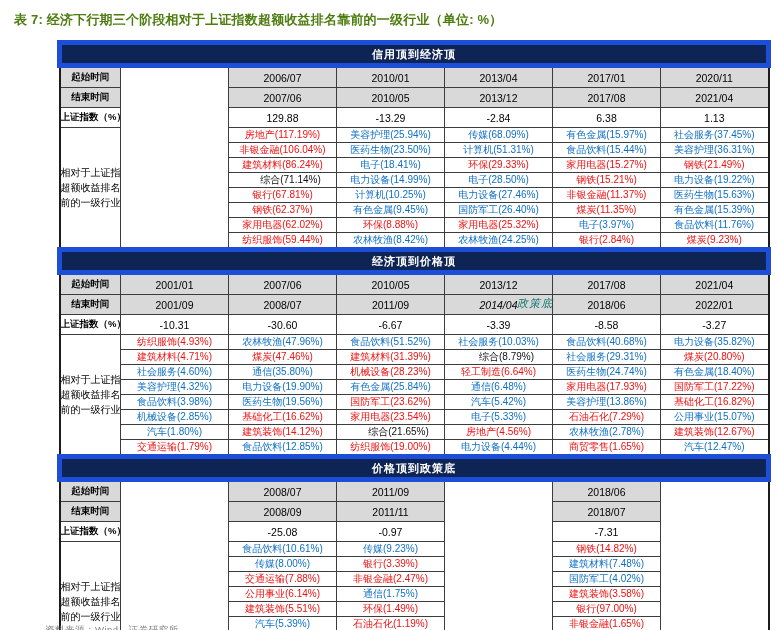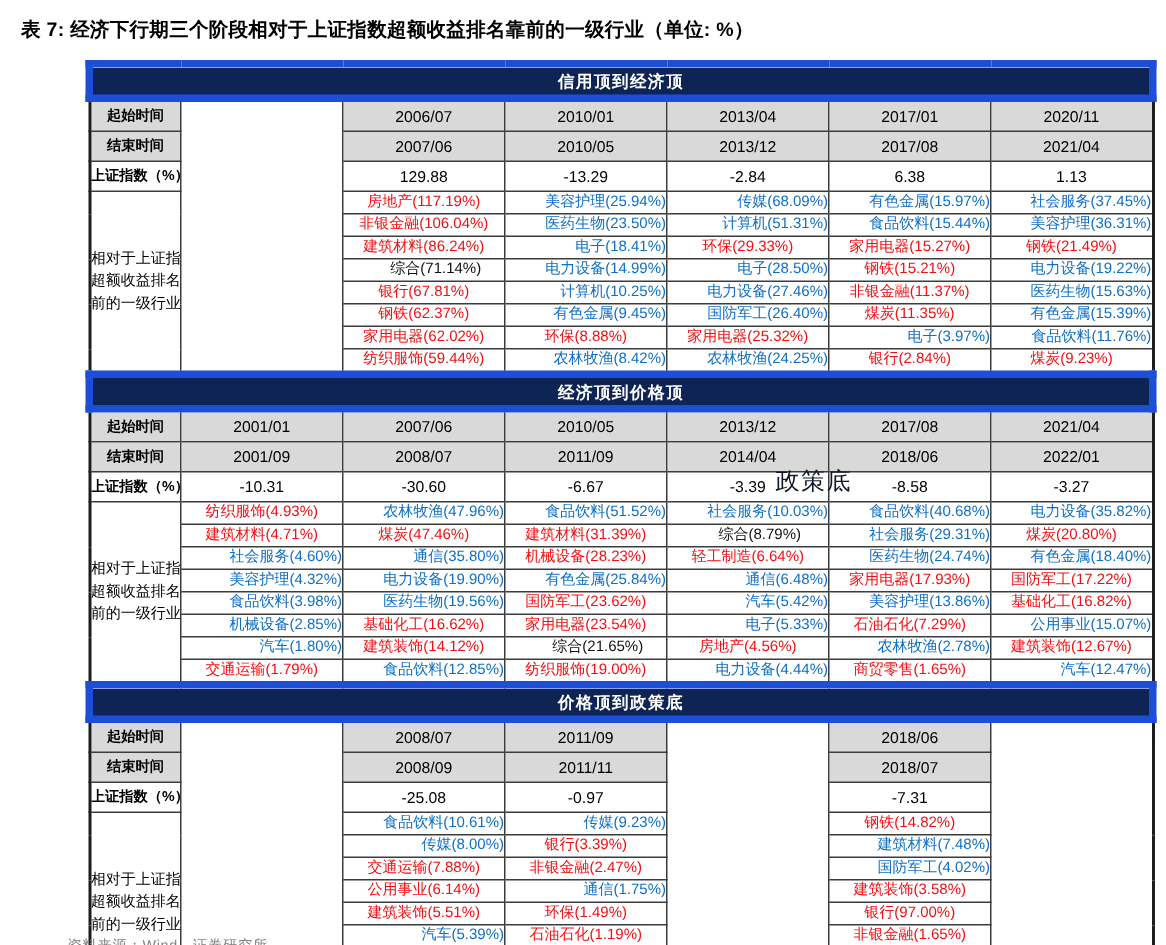--- a/index.html
+++ b/index.html
@@ -2,47 +2,47 @@
 <html><head>
 <meta charset="utf-8">
 <style>
   html,body{margin:0;padding:0;}
   body{
     width:777px;height:630px;position:relative;overflow:hidden;background:#ffffff;
     font-family:"Liberation Sans","DejaVu Sans",sans-serif;
   }
   .title{
     position:absolute;left:14px;top:11px;font-size:13px;font-weight:bold;
-    color:#000000;letter-spacing:0.2px;white-space:nowrap;
+    color:#4d7c0f;letter-spacing:0.2px;white-space:nowrap;
   }
   table.main{
     position:absolute;left:57px;top:40px;width:709px;
     border-collapse:collapse;table-layout:fixed;
     border:2px solid #1c1c1c;
   }
   td{
     border:1px solid #3c3c3c;padding:0;margin:0;text-align:center;vertical-align:middle;
     overflow:hidden;white-space:nowrap;
   }
   td.bar{
     background:#0e2455;color:#ffffff;font-weight:bold;font-size:11px;height:18px;
     border:5px solid #1d4ed8;letter-spacing:1px;
   }
   td.lbl{font-weight:bold;font-size:9.5px;color:#000;height:19px;}
   td.g{background:#d9d9d9;}
   td.val{font-size:10.5px;color:#000;height:19px;}
   td.ind{font-size:10px;height:14px;line-height:14px;}
   td.side{font-size:10px;color:#000;line-height:15px;background:#fff;}
   td.void{background:#ffffff;}
-  td.rel{overflow:visible;position:relative;}
+  td.rel{overflow:visible;position:relative;font-style:italic;}
   .red{color:#f01010;margin-top:29px;}
-  .blue{color:#0f6fc6;text-align:right;}
+  .blue{color:#0f6fc6;}
   .blk{color:#111111;padding-left:16px;}
   .annot{
-    position:absolute;left:72px;top:16px;font-size:16px;color:#0f172a;
+    position:absolute;left:72px;top:1px;font-size:11px;color:#0f766e;
     white-space:nowrap;z-index:3;letter-spacing:1px;
   }
   .footer{
     position:absolute;left:45px;top:624px;font-size:9.5px;color:#808080;letter-spacing:0.5px;
   }
 </style>
 </head>
 <body>
 
 <div class="title">表 7: 经济下行期三个阶段相对于上证指数超额收益排名靠前的一级行业（单位: %）</div>

